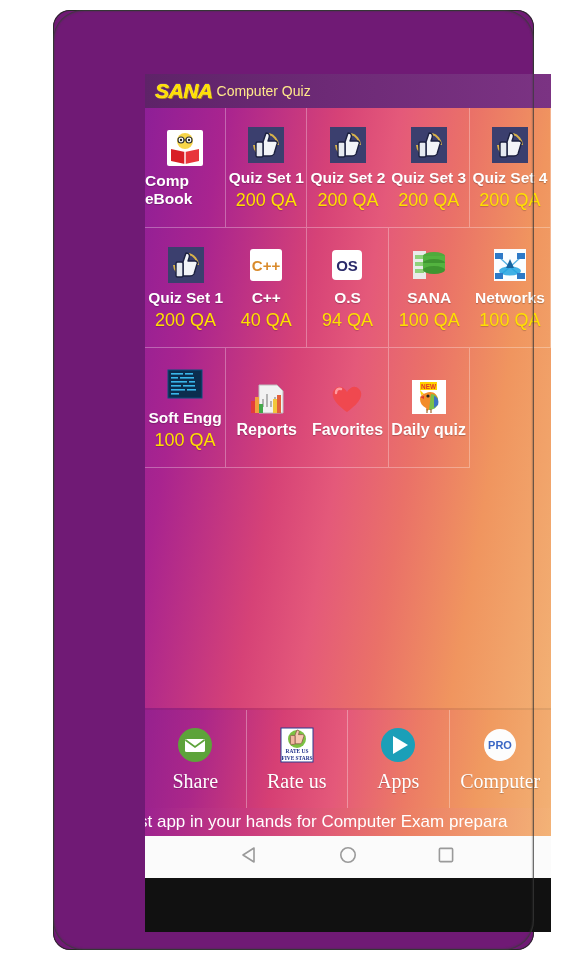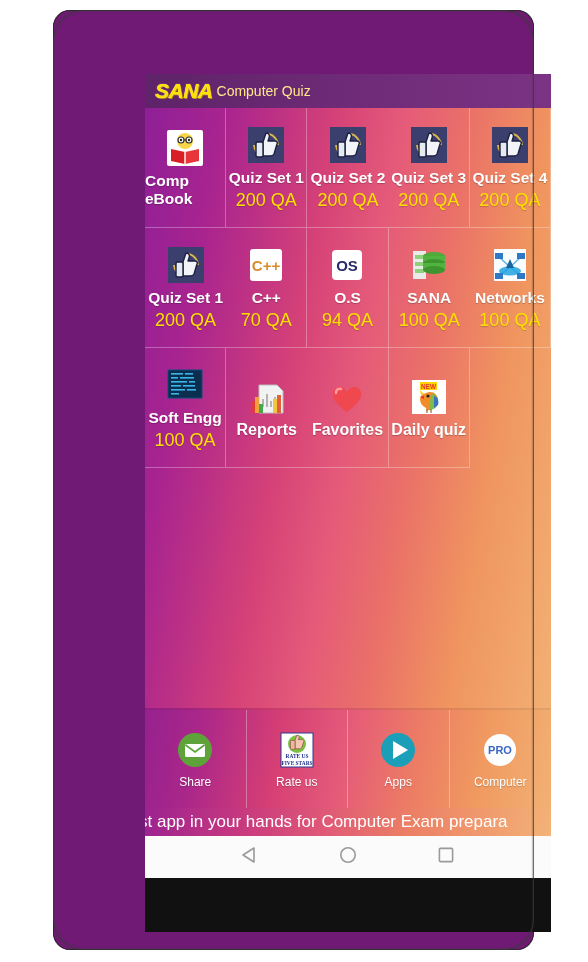--- a/index.html
+++ b/index.html
@@ -56,21 +56,21 @@
     display:grid;grid-template-columns:repeat(4,1fr);height:98px;
     background:linear-gradient(100deg,#96218f 0%,#ab2789 14%,#d63f74 33%,#e4597a 48%,#ec7a65 65%,#f09a60 82%,#f2b074 100%);
     border-top:2px solid rgba(0,0,0,0.08);
   }
   .bcell{
     display:flex;flex-direction:column;align-items:center;justify-content:center;
     border-right:1px solid rgba(255,255,255,0.32);box-sizing:border-box;
   }
   .bcell:last-child{border-right:none;}
   .bico{width:40px;height:40px;margin-bottom:5px;display:flex;align-items:flex-end;justify-content:center;}
-  .blabel{font-size:12px;color:#ffffff;text-shadow:0 1px 1px rgba(0,0,0,.22);}
+  .blabel{font-size:20px;color:#ffffff;text-shadow:0 1px 1px rgba(0,0,0,.22);font-family:Liberation Serif, serif;}
   
   #marquee{
     height:28px;display:flex;align-items:center;overflow:hidden;white-space:nowrap;
     background:linear-gradient(100deg,#9c2290 0%,#c93a7e 25%,#e05a76 45%,#ec7f64 65%,#f3b377 100%);
   }
   #marquee span{font-size:17px;color:#ffffff;margin-left:-6px;}
   
   #navbar{
     height:42px;background:#fbfbfb;display:flex;align-items:center;justify-content:center;gap:78px;
   }
@@ -170,21 +170,21 @@
           <div class="qa">200 QA</div>
         </div>
         <div class="cell">
           <div class="ico">
             <svg width="40" height="40" viewBox="0 0 40 40">
               <rect x="4" y="4" width="32" height="32" rx="3" fill="#fff"></rect>
               <text x="20" y="26" font-family="Liberation Sans, sans-serif" font-size="15" font-weight="bold" fill="#d98a2b" text-anchor="middle">C++</text>
             </svg>
           </div>
           <div class="title">C++</div>
-          <div class="qa">70 QA</div>
+          <div class="qa">40 QA</div>
         </div>
         <div class="cell">
           <div class="ico">
             <svg width="40" height="40" viewBox="0 0 40 40">
               <rect x="5" y="5" width="30" height="30" rx="4" fill="#fff"></rect>
               <text x="20" y="26" font-family="Liberation Sans, sans-serif" font-size="15" font-weight="bold" fill="#2a2a6a" text-anchor="middle">OS</text>
             </svg>
           </div>
           <div class="title">O.S</div>
           <div class="qa">94 QA</div>

